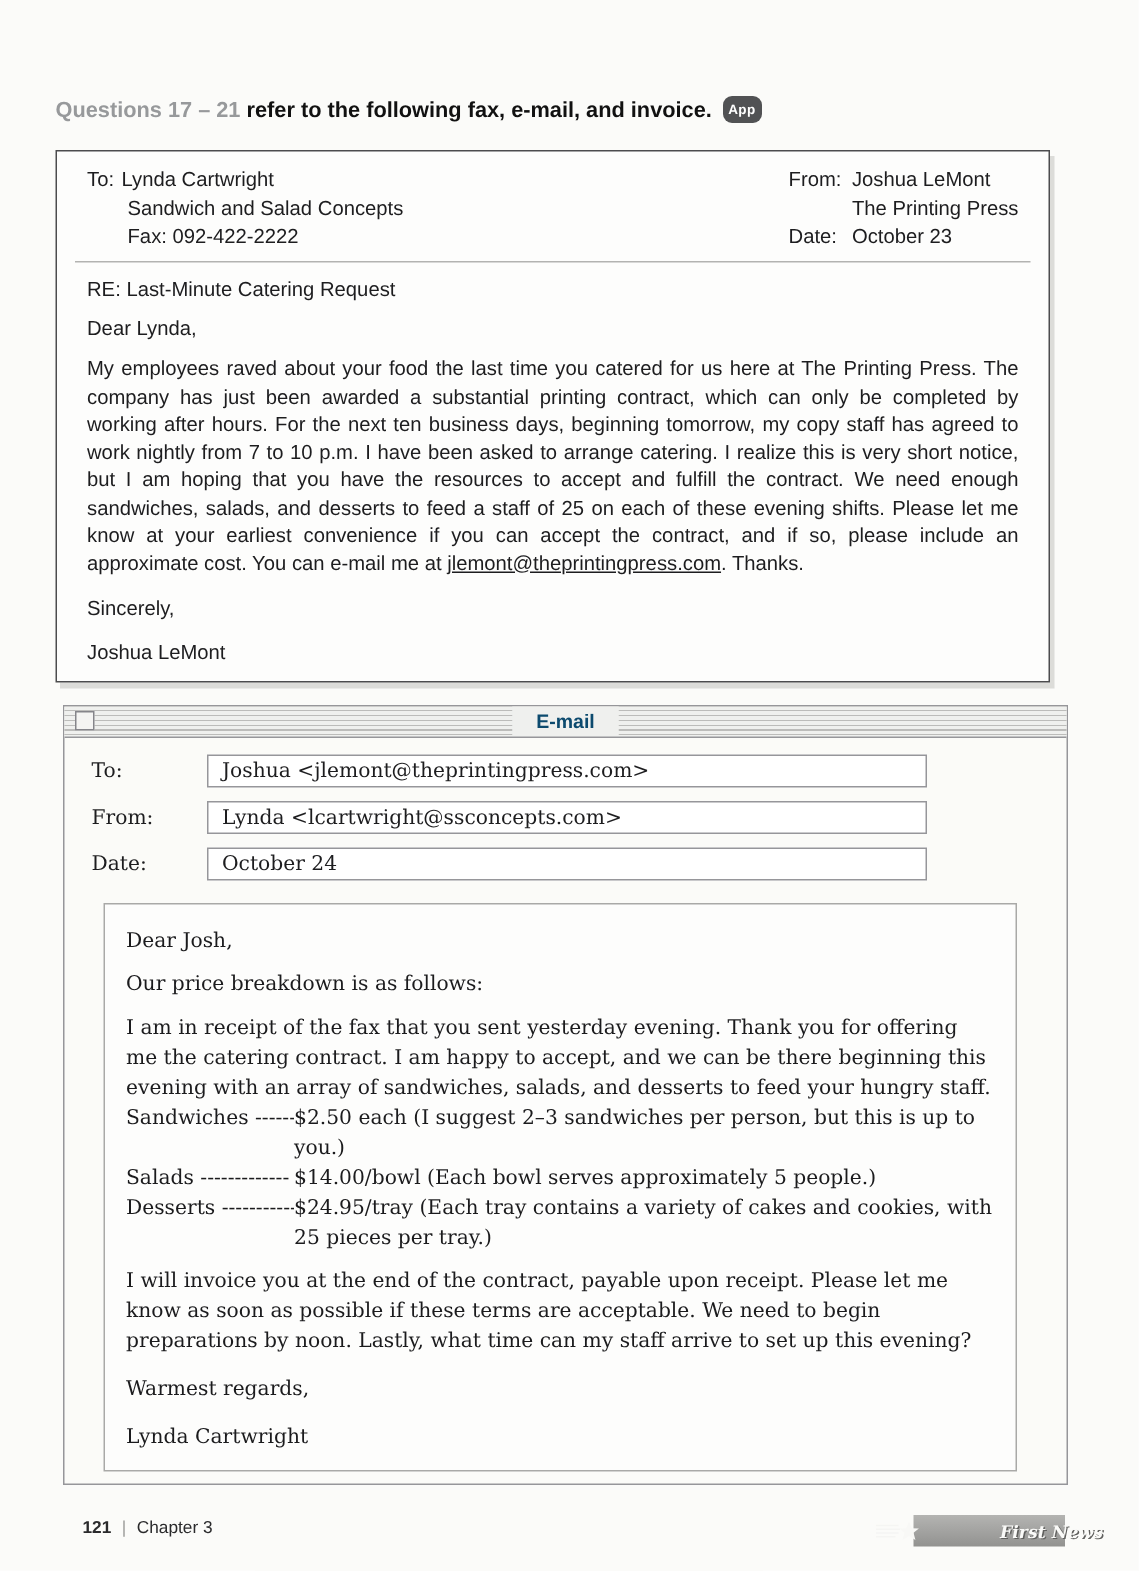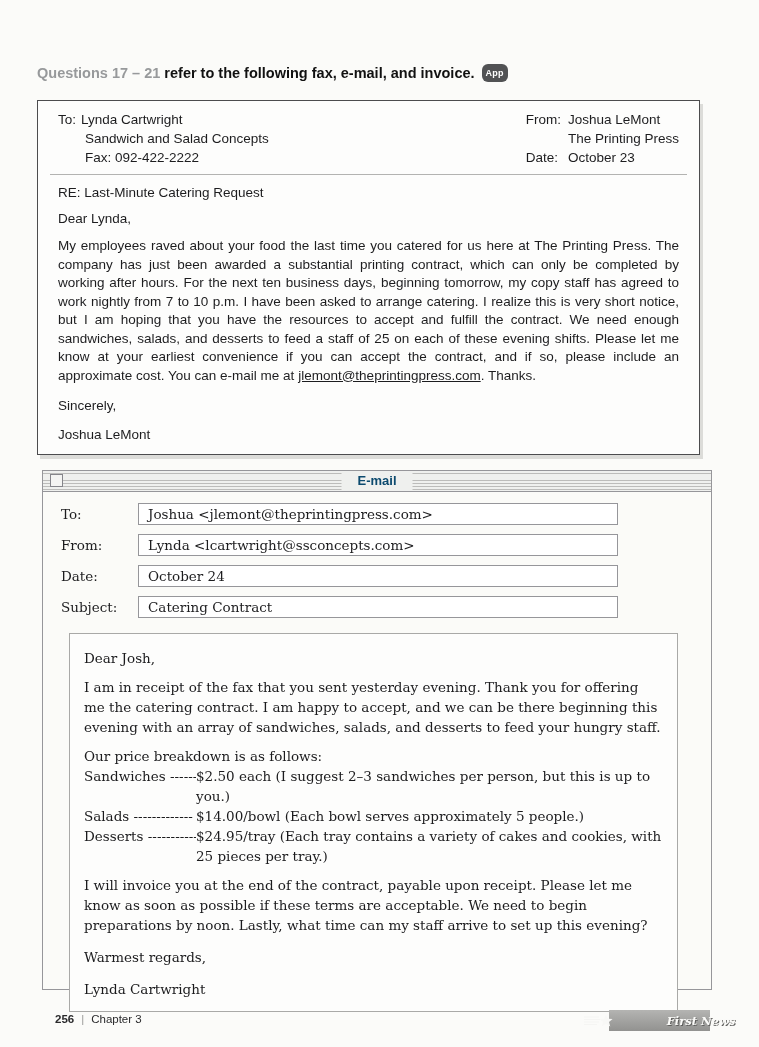--- a/index.html
+++ b/index.html
@@ -150,50 +150,46 @@
         <div class="field-box">Joshua &lt;jlemont@theprintingpress.com&gt;</div>
       </div>
       <div class="field-row">
         <span class="field-label">From:</span>
         <div class="field-box">Lynda &lt;lcartwright@ssconcepts.com&gt;</div>
       </div>
       <div class="field-row">
         <span class="field-label">Date:</span>
         <div class="field-box">October 24</div>
       </div>
-      <div class="field-row">
-        <span class="field-label">Subject:</span>
-        <div class="field-box">Catering Contract</div>
-      </div>
     </div>
 
     <div class="email-body">
       <div class="eb-first">Dear Josh,</div>
+      <div class="eb-block">Our price breakdown is as follows:</div>
       <div class="eb-block">I am in receipt of the fax that you sent yesterday evening. Thank you for offering me the catering contract. I am happy to accept, and we can be there beginning this evening with an array of sandwiches, salads, and desserts to feed your hungry staff.</div>
-      <div class="eb-block">Our price breakdown is as follows:</div>
       <div class="price-row">
         <span class="price-name">Sandwiches -------</span>
         <span class="price-desc">$2.50 each (I suggest 2–3 sandwiches per person, but this is up to you.)</span>
       </div>
       <div class="price-row">
         <span class="price-name">Salads -------------</span>
         <span class="price-desc">$14.00/bowl (Each bowl serves approximately 5 people.)</span>
       </div>
       <div class="price-row">
         <span class="price-name">Desserts -----------</span>
         <span class="price-desc">$24.95/tray (Each tray contains a variety of cakes and cookies, with 25 pieces per tray.)</span>
       </div>
       <div class="eb-block">I will invoice you at the end of the contract, payable upon receipt. Please let me know as soon as possible if these terms are acceptable. We need to begin preparations by noon. Lastly, what time can my staff arrive to set up this evening?</div>
       <div class="eb-close">Warmest regards,</div>
       <div class="eb-sig">Lynda Cartwright</div>
     </div>
   </div>
 
   <div class="footer-left">
-    <span class="pagenum">256</span><span class="footsep">|</span><span>Chapter 3</span>
+    <span class="pagenum">121</span><span class="footsep">|</span><span>Chapter 3</span>
   </div>
 
   <div class="logo">
     <svg width="32" height="14" viewBox="0 0 32 14">
       <g stroke="#f5f5f3" stroke-width="1">
         <line x1="0" y1="3" x2="15" y2="3"></line>
         <line x1="0" y1="5.5" x2="16" y2="5.5"></line>
         <line x1="0" y1="8" x2="15" y2="8"></line>
         <line x1="0" y1="10.5" x2="13" y2="10.5"></line>
       </g>

